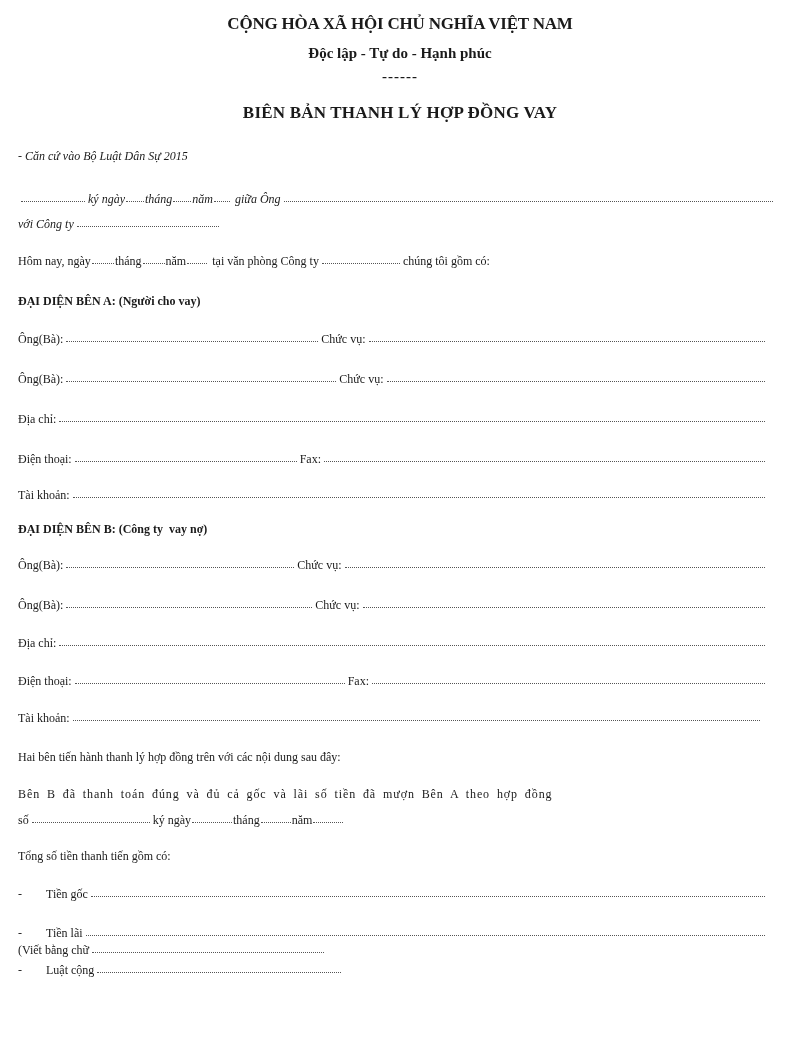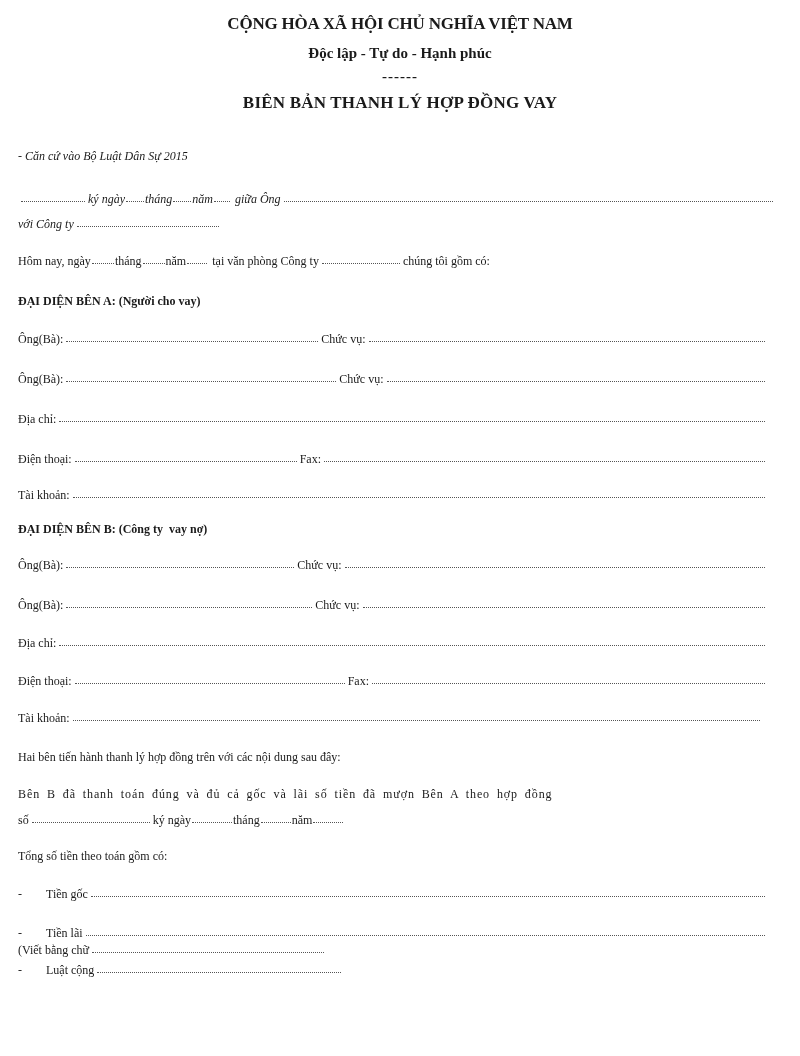--- a/index.html
+++ b/index.html
@@ -29,21 +29,21 @@
   .grow { flex: 1; }
   .bullet { display: inline-block; width: 28px; }
   .justify { letter-spacing: 0.9px; word-spacing: 3px; }
 </style>
 </head>
 <body>
 
 <div class="line center t1" style="top:14px;text-align:right;">CỘNG HÒA XÃ HỘI CHỦ NGHĨA VIỆT NAM</div>
 <div class="line center t2" style="top:43px;">Độc lập - Tự do - Hạnh phúc</div>
 <div class="line center t3" style="top:66px;">------</div>
-<div class="line center t4" style="top:93px;">BIÊN BẢN THANH LÝ HỢP ĐỒNG VAY</div>
+<div class="line center t4" style="top:103px;">BIÊN BẢN THANH LÝ HỢP ĐỒNG VAY</div>
 
 <div class="line italic" style="top:146px;">
   <span>- Căn cứ vào Bộ Luật Dân Sự 2015</span>
 </div>
 <div class="line italic" style="top:189px; width:758px;">
   <span class="dots" style="width:64px;"></span>
   <span>ký ngày</span>
   <span class="dots tight" style="width:18px;"></span>
   <span>tháng</span>
   <span class="dots tight" style="width:18px;"></span>
@@ -139,21 +139,21 @@
   <span>số</span>
   <span class="dots" style="width:118px;"></span>
   <span>ký ngày</span>
   <span class="dots tight" style="width:40px;"></span>
   <span>tháng</span>
   <span class="dots tight" style="width:30px;"></span>
   <span>năm</span>
   <span class="dots tight" style="width:30px;"></span>
 </div>
 <div class="line" style="top:846px;">
-  <span>Tổng số tiền theo toán gồm có:</span>
+  <span>Tổng số tiền thanh tiến gồm có:</span>
 </div>
 
 <div class="line" style="top:884px; width:750px;">
   <span class="bullet">-</span>
   <span>Tiền gốc</span>
   <span class="dots grow"></span>
 </div>
 <div class="line" style="top:923px; width:750px;">
   <span class="bullet">-</span>
   <span>Tiền lãi</span>

